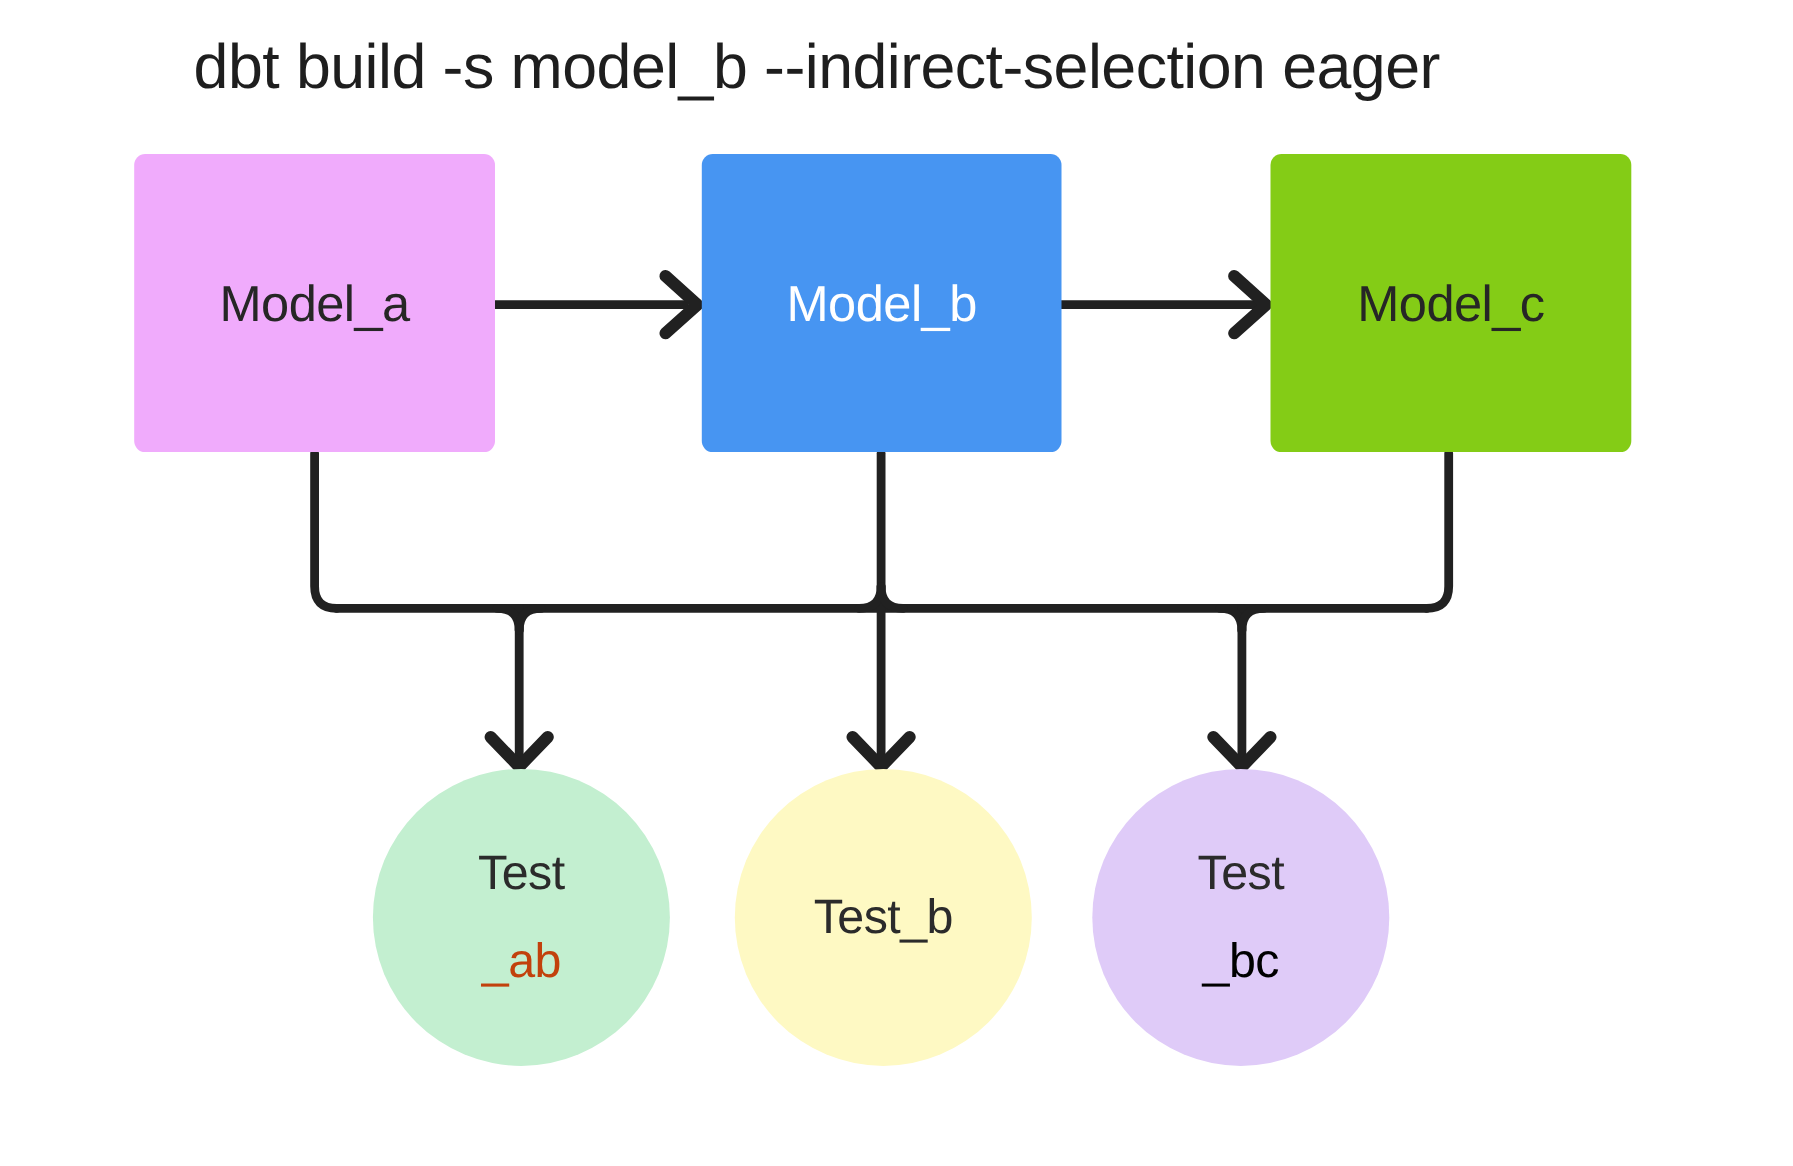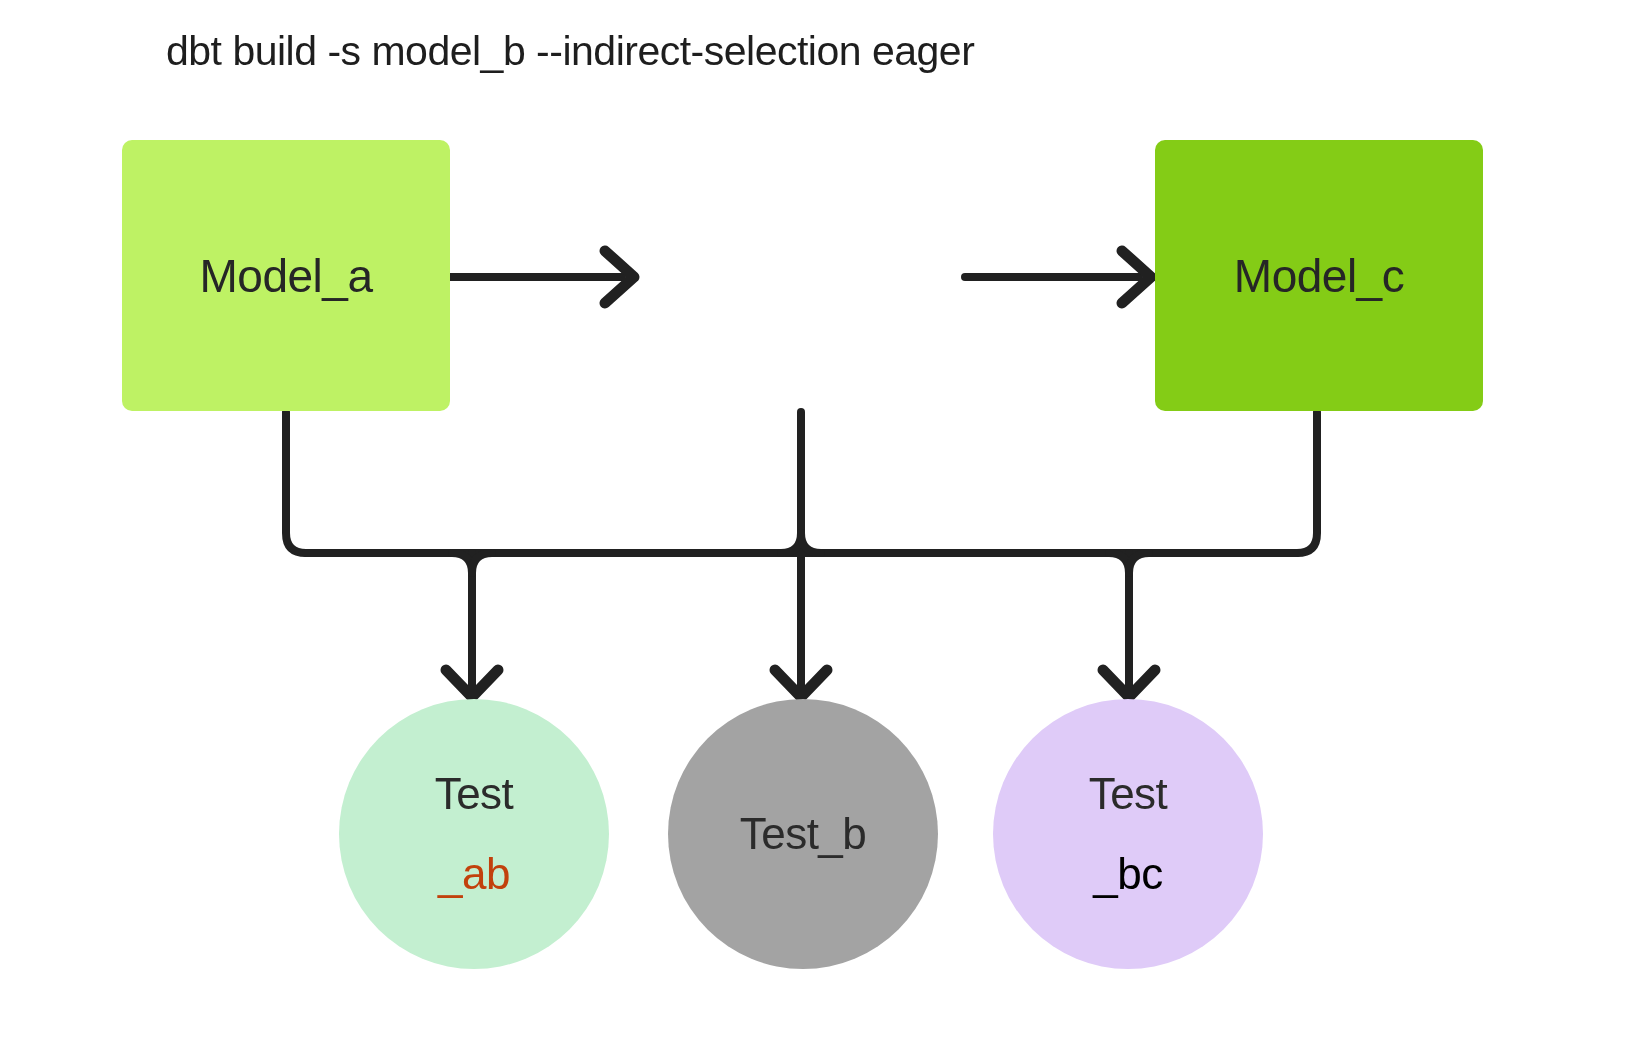--- a/index.html
+++ b/index.html
@@ -10,23 +10,23 @@
   .canvas {
     position: relative;
     width: 1630px;
     height: 1060px;
     overflow: hidden;
     background: #ffffff;
     font-family: "Liberation Sans", sans-serif;
   }
   .title {
     position: absolute;
-    left: 166px;
+    left: 176px;
     top: 28px;
-    font-size: 41px;
+    font-size: 57px;
     font-weight: 500;
     letter-spacing: -0.5px;
     white-space: nowrap;
   }
   .connectors {
     position: absolute;
     left: 0;
     top: 0;
   }
   .model {
@@ -94,35 +94,38 @@
       <path d="M492 553 Q472 553 472 573" stroke-width="8"></path>
       <path d="M446 670 L472 697 L498 670" stroke-width="11"></path>
 
       <path d="M1129 553 L1129 688" stroke-width="8"></path>
       <path d="M1109 553 Q1129 553 1129 573" stroke-width="8"></path>
       <path d="M1149 553 Q1129 553 1129 573" stroke-width="8"></path>
       <path d="M1103 670 L1129 697 L1155 670" stroke-width="11"></path>
     </g>
   </svg>
 
-  <div class="model a" style="background-color: #bef264;">
+  <div class="model a" style="background-color: #f0abfc;">
     <span style="color: rgb(38, 38, 38);">Model_a</span>
   </div>
 
+  <div class="model b" style="background-color: rgb(71, 149, 242);">
+    <span style="color: rgb(255, 255, 255);">Model_b</span>
+  </div>
 
   <div class="model c" style="background-color: #84cc16;">
     <span style="color: rgb(38, 38, 38);">Model_c</span>
   </div>
 
   <div class="test ab" style="background-color: rgb(195, 239, 208);">
     <span style="color: rgb(43, 43, 43);">Test</span>
     <span style="color: #c2410c;">_ab</span>
   </div>
 
-  <div class="test b" style="background-color: #a3a3a3;">
+  <div class="test b" style="background-color: #fef9c3;">
     <span style="color: rgb(43, 43, 43);">Test_b</span>
   </div>
 
   <div class="test bc" style="background-color: rgb(223, 203, 248);">
     <span style="color: rgb(43, 43, 43);">Test</span>
     <span style="color: #000000;">_bc</span>
   </div>
 
 </div>
 

